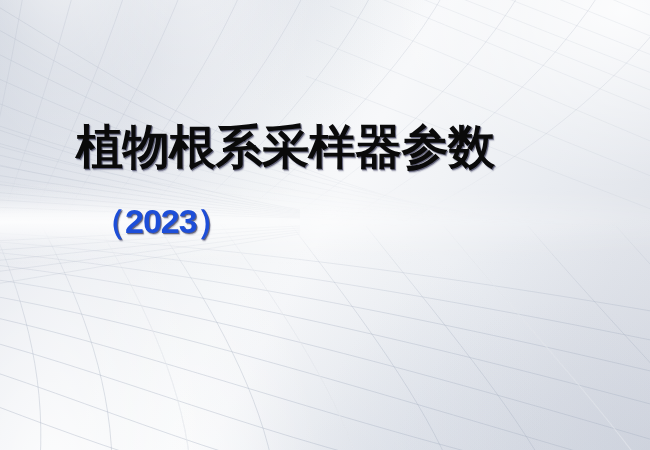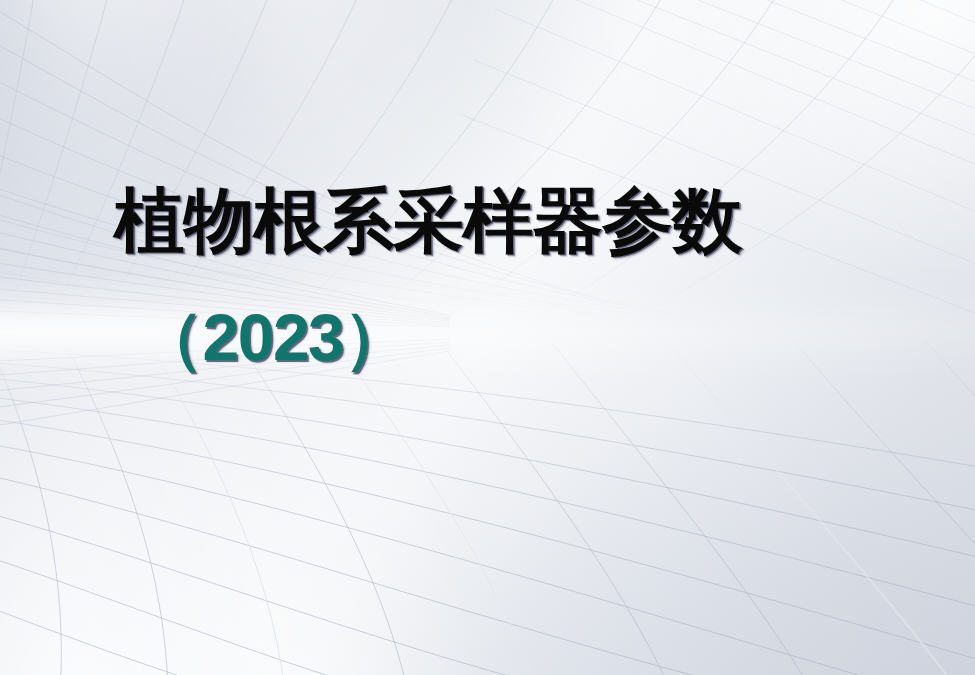--- a/index.html
+++ b/index.html
@@ -116,24 +116,24 @@
     line-height: 1;
     white-space: nowrap;
     text-shadow:
       1px 1px 0 rgba(30,30,60,0.55),
       1.6px 1.6px 1.2px rgba(40,40,80,0.30);
   }
   .subtitle-line {
     position: absolute;
     left: 92px;
     top: 204px;
-    font-size: 44px;
+    font-size: 34px;
     font-weight: bold;
     letter-spacing: -1px;
-    color: #0f766e;
+    color: #1d4ed8;
     line-height: 1;
     white-space: nowrap;
     text-shadow:
       1px 1px 0 rgba(30,30,60,0.55),
       1.6px 1.6px 1.2px rgba(40,40,80,0.30);
   }
 </style>
 </head>
 <body>
 

